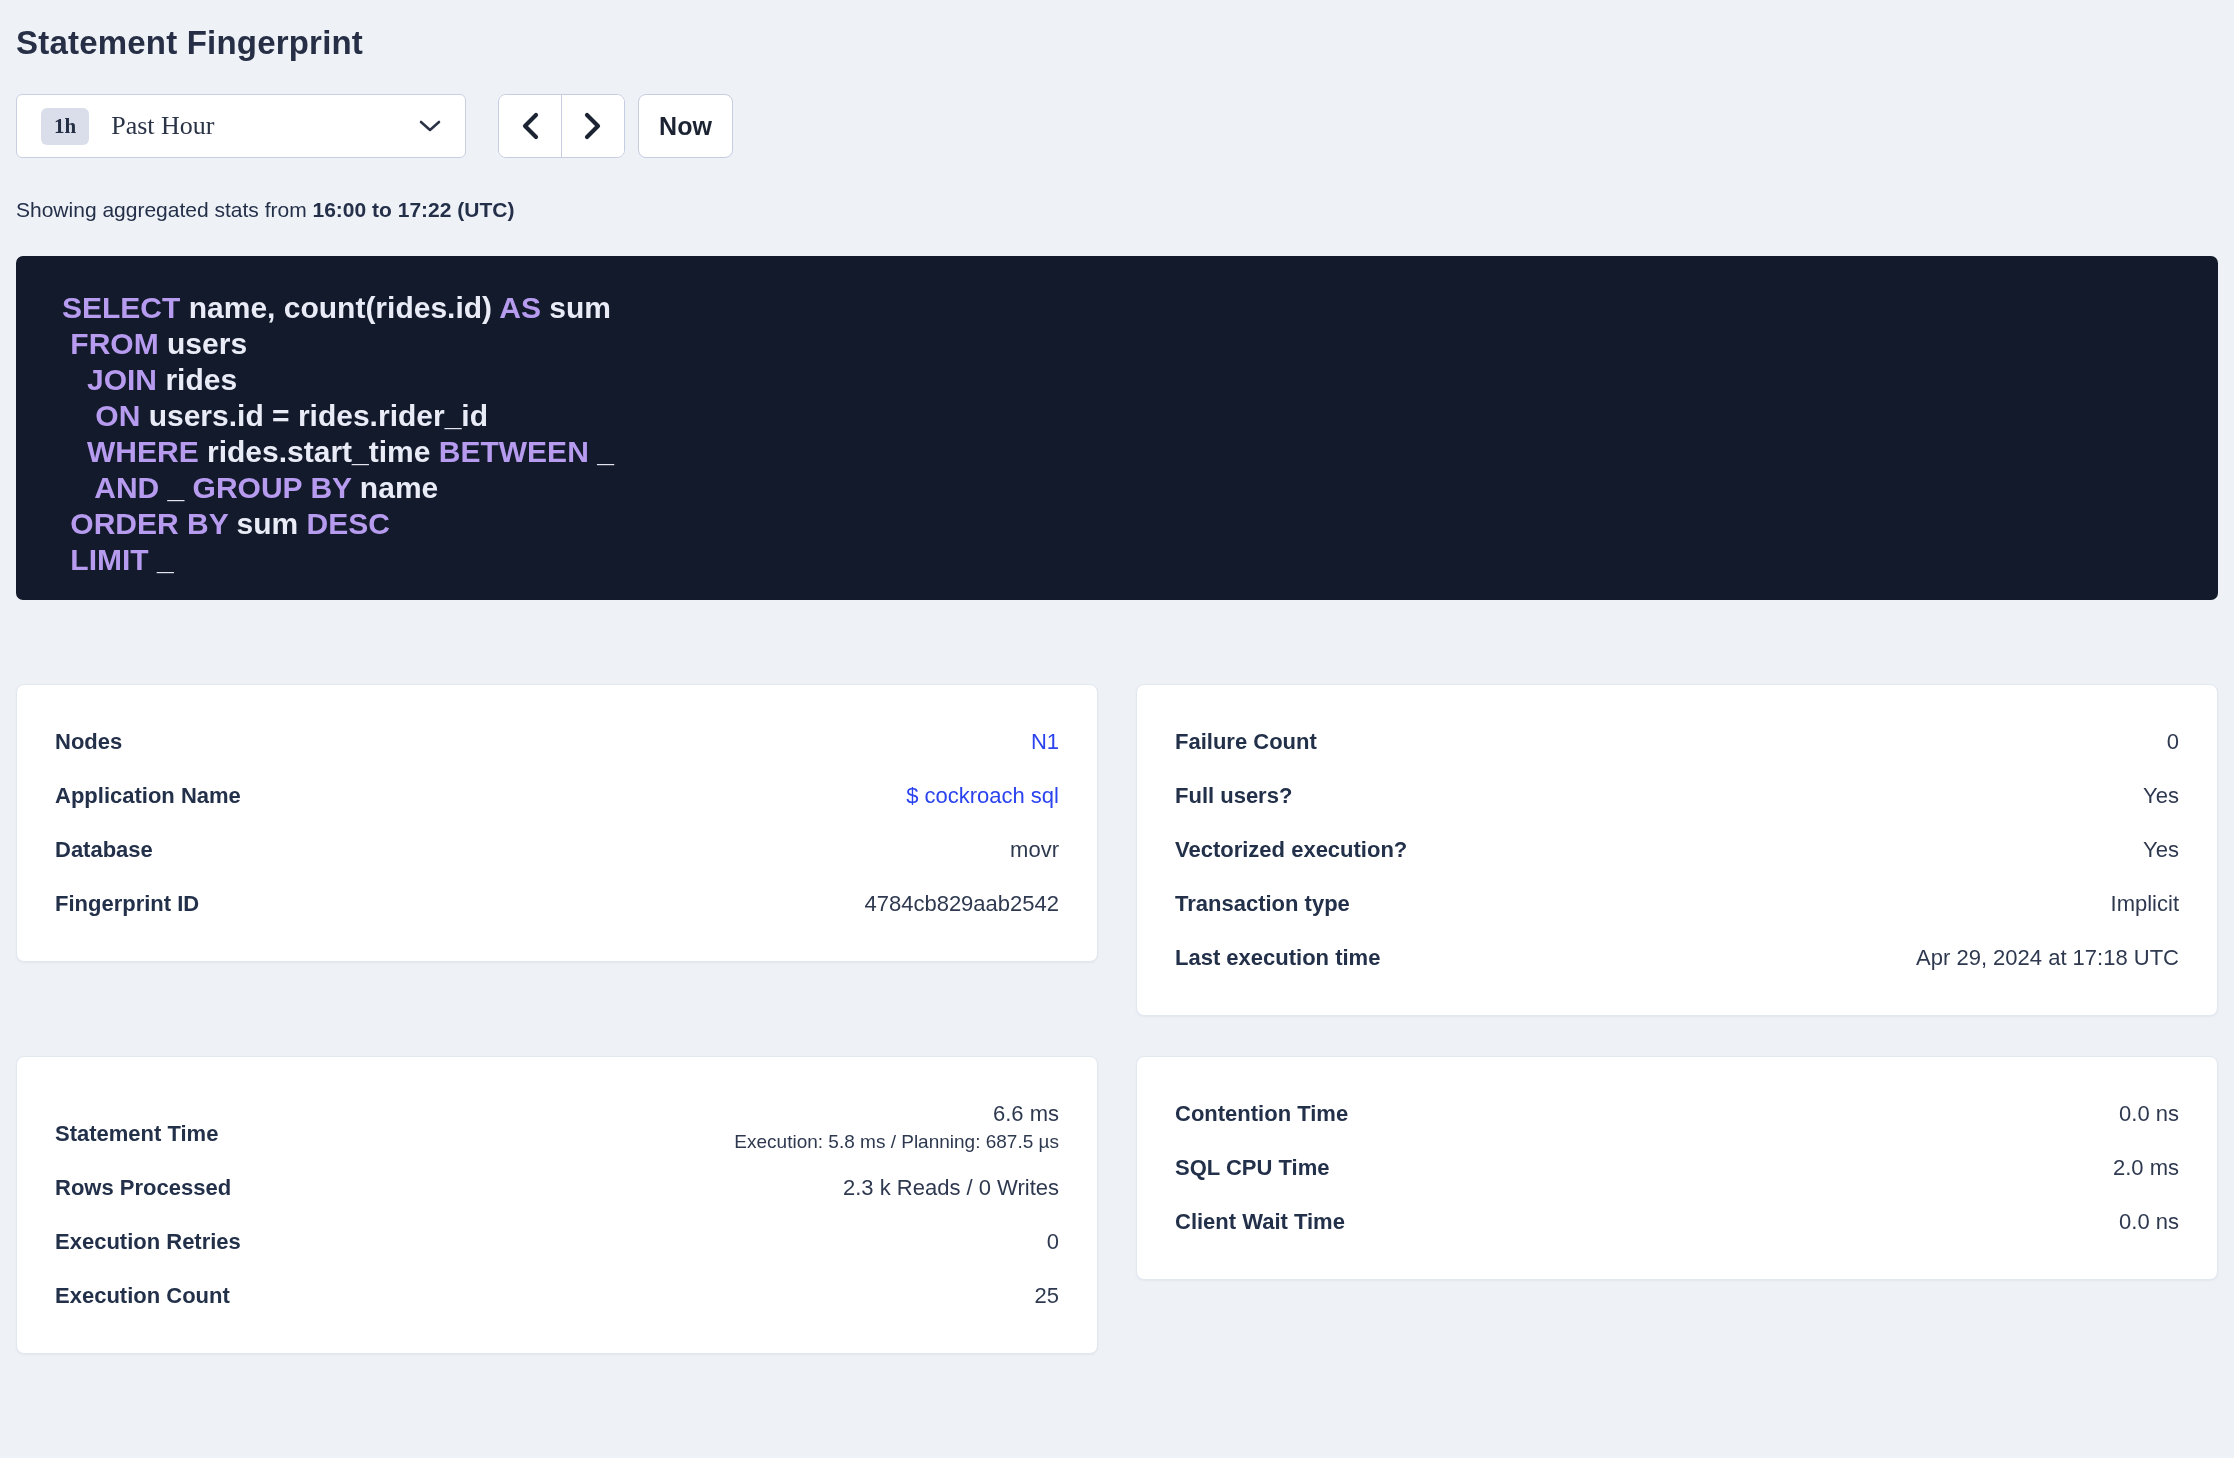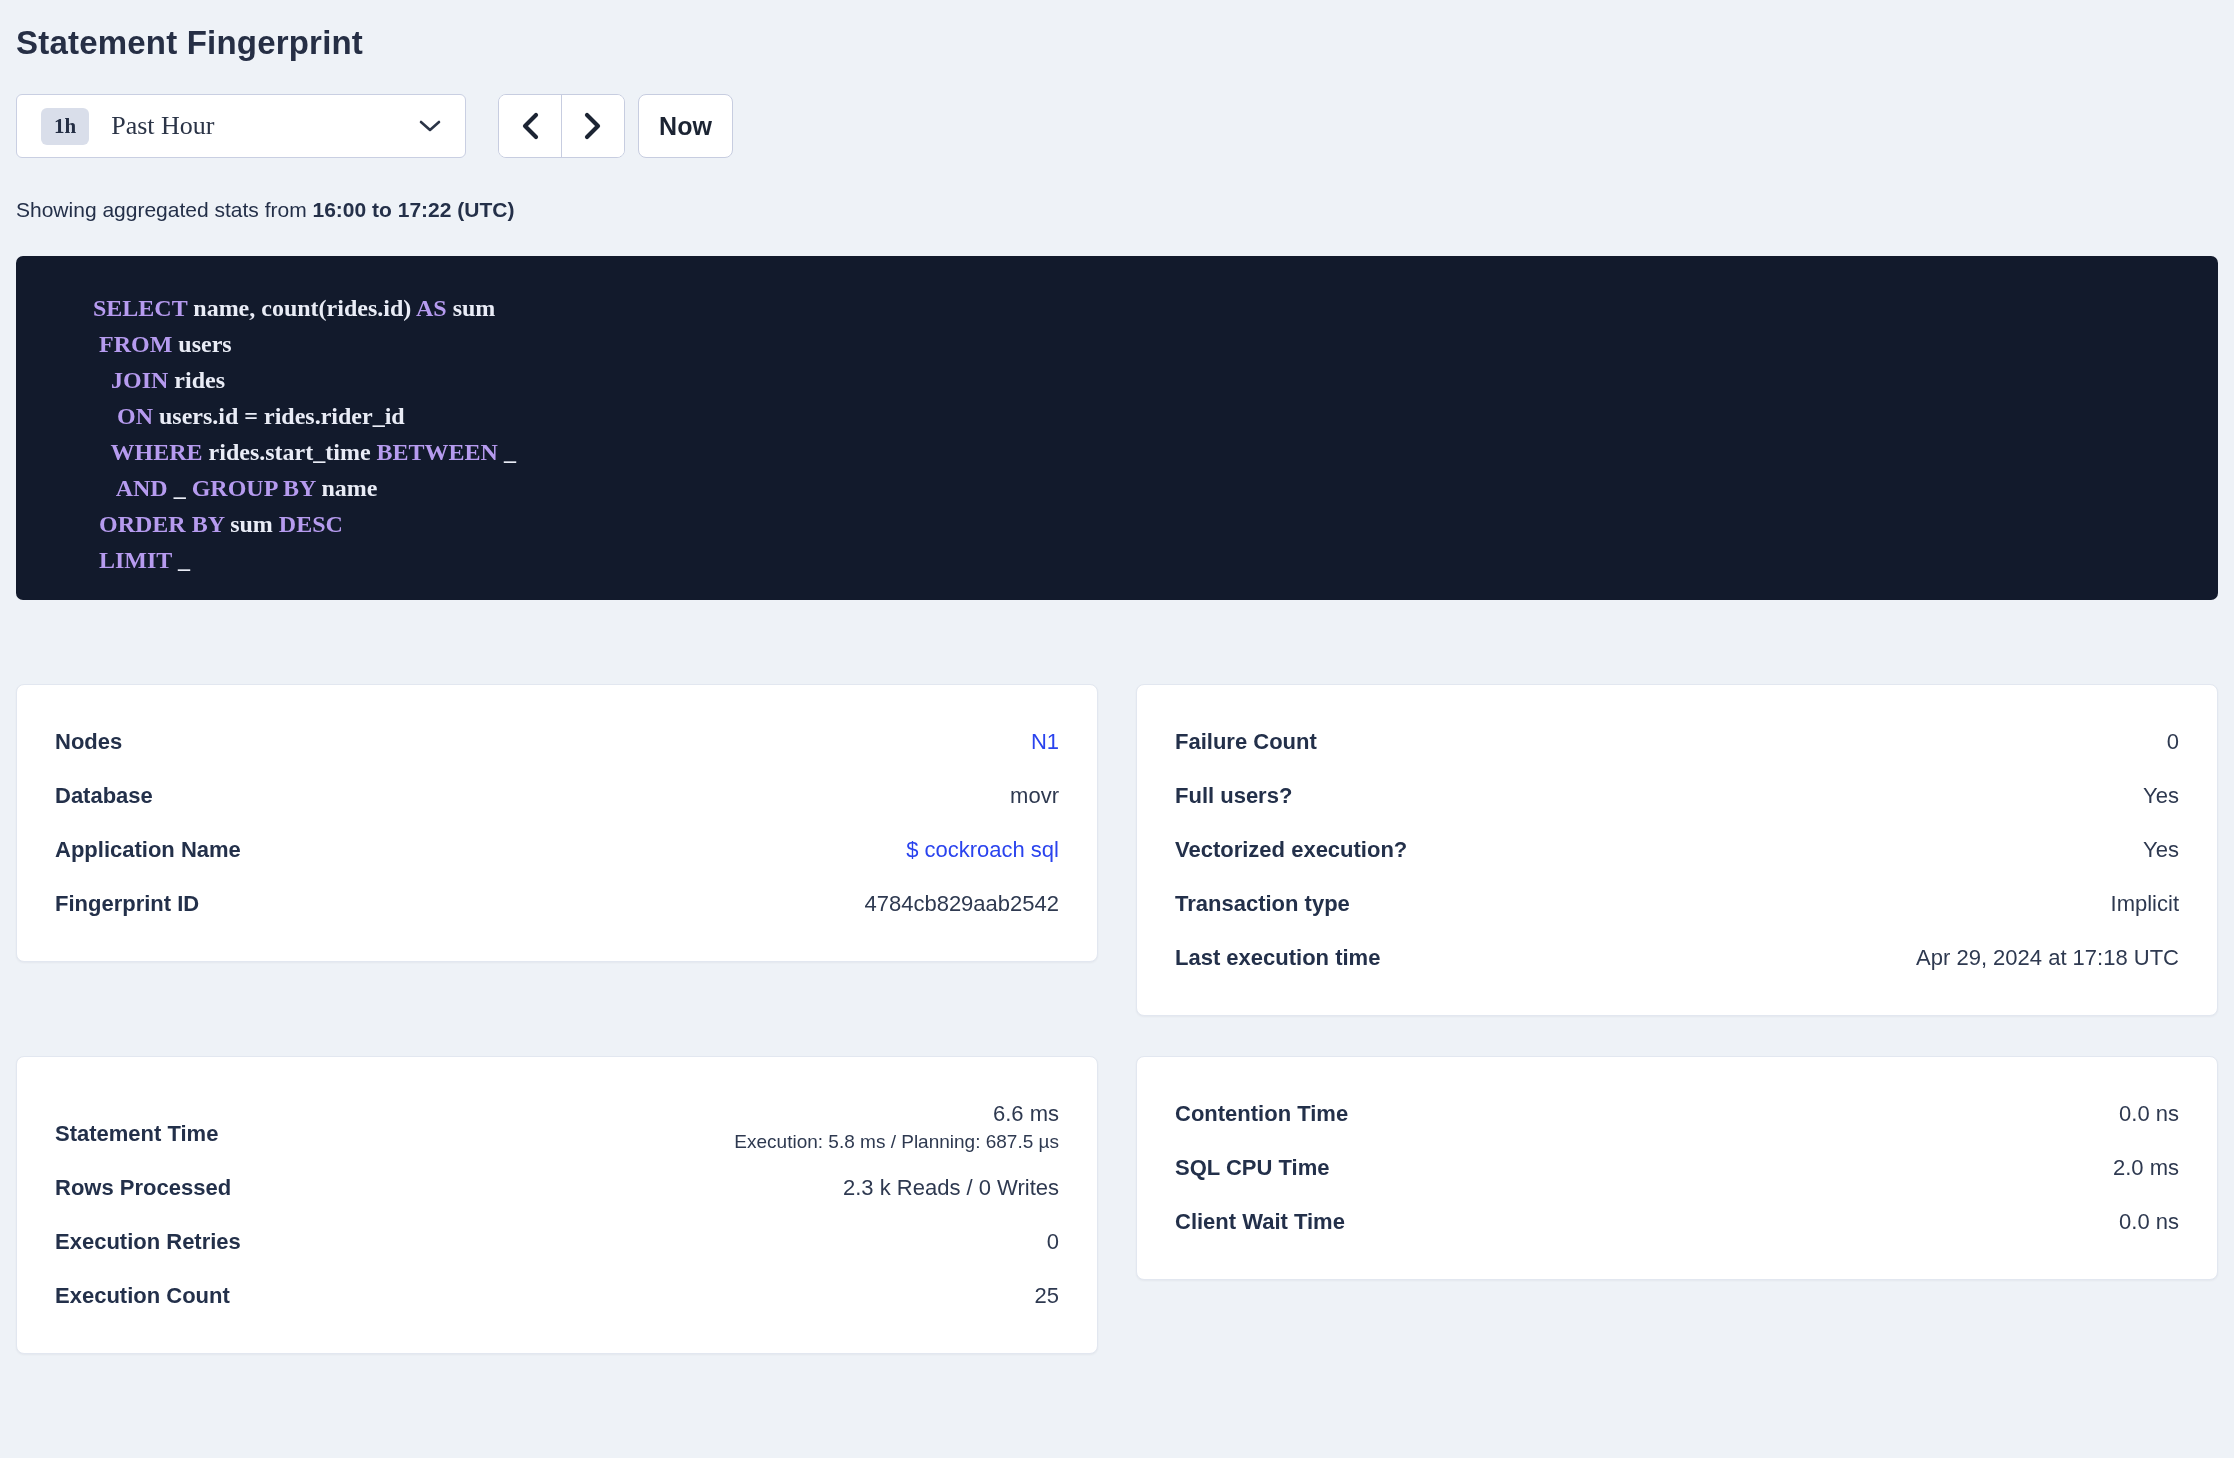--- a/index.html
+++ b/index.html
@@ -108,27 +108,26 @@
 
   
   .sql-box {
     margin-top: 34px;
     background: #121a2c;
     border-radius: 7px;
     padding: 34px 40px 24px 46px;
     height: 344px;
   }
   .sql-code {
-    font-family: Liberation Serif, serif;
-    font-size: 24px;
+    font-family: Liberation Sans, sans-serif;
+    font-size: 30px;
     font-weight: 600;
     line-height: 36px;
     color: #e9ecf6;
     white-space: pre;
-    margin-left: 31px;
   }
   .sql-code .kw { color: #b69bef; }
 
   
   .cards-grid {
     display: grid;
     grid-template-columns: 1fr 1fr;
     column-gap: 38px;
     align-items: start;
   }
@@ -210,29 +209,29 @@
 
   <div class="cards-grid row1">
     <div class="card">
         <div class="row">
           <div class="row-label">Nodes</div>
           <div class="row-value">
             <div class="row-value-main link">N1</div>
           </div>
         </div>
         <div class="row">
+          <div class="row-label">Application Name</div>
+          <div class="row-value">
+            <div class="row-value-main link">$ cockroach sql</div>
+          </div>
+        </div>
+        <div class="row">
           <div class="row-label">Database</div>
           <div class="row-value">
             <div class="row-value-main">movr</div>
-          </div>
-        </div>
-        <div class="row">
-          <div class="row-label">Application Name</div>
-          <div class="row-value">
-            <div class="row-value-main link">$ cockroach sql</div>
           </div>
         </div>
         <div class="row">
           <div class="row-label">Fingerprint ID</div>
           <div class="row-value">
             <div class="row-value-main">4784cb829aab2542</div>
           </div>
         </div>
       </div>
     <div class="card">

